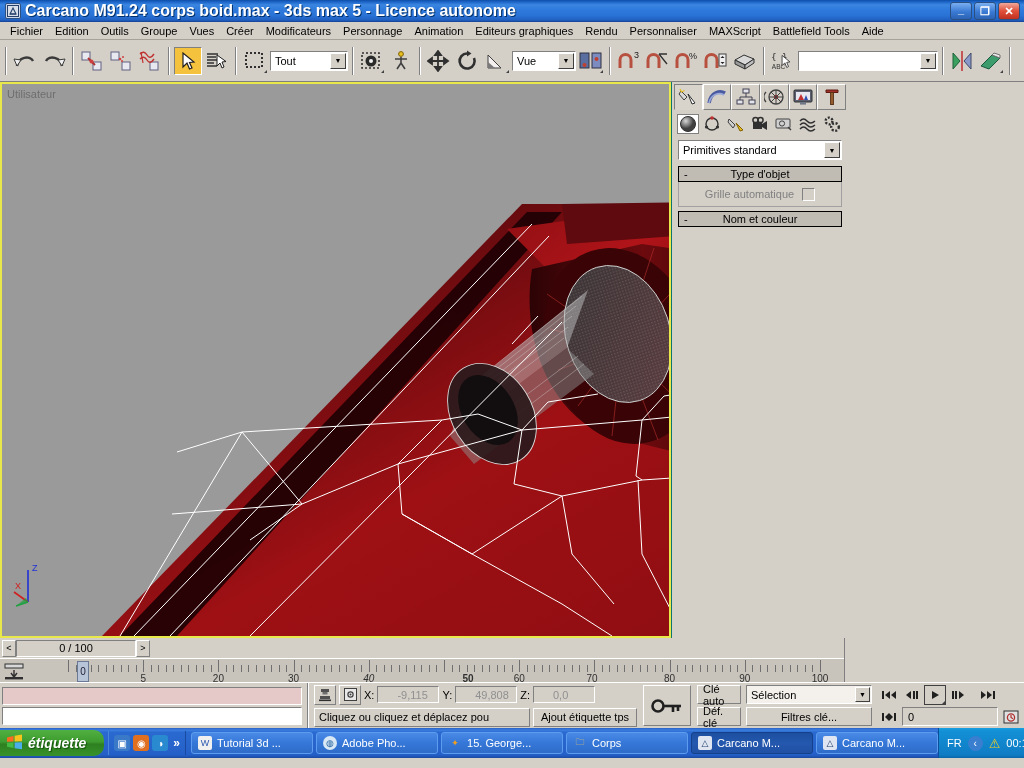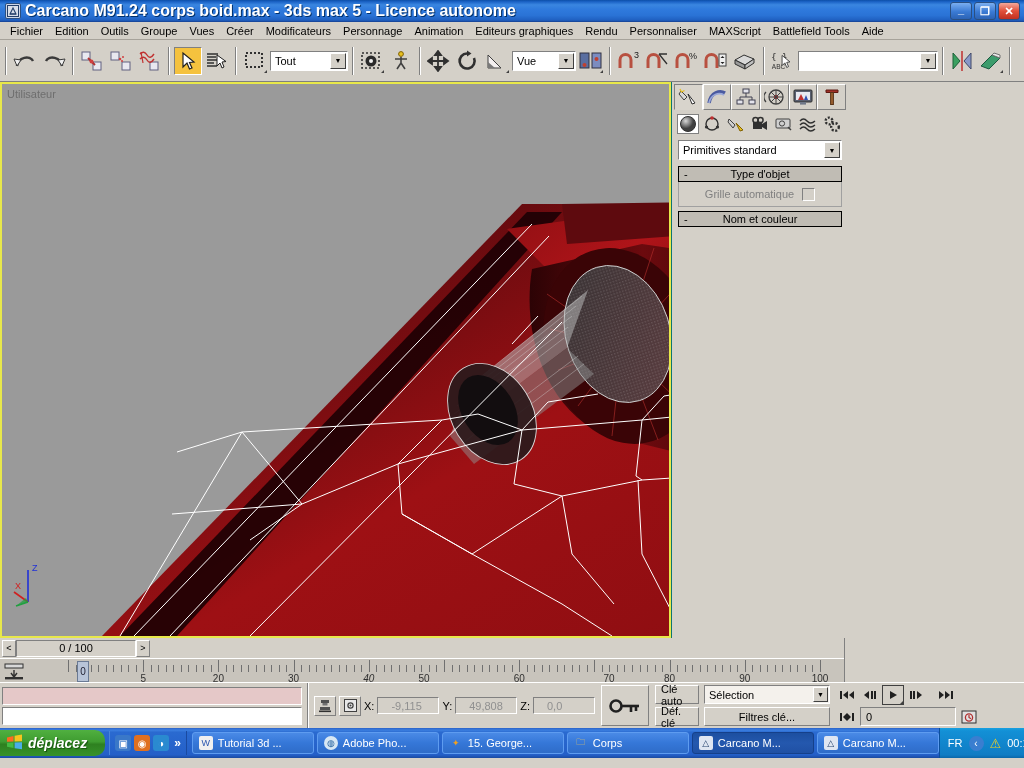--- a/index.html
+++ b/index.html
@@ -115,21 +115,21 @@
 
   
   #statusbar{ width:1024px;height:46px;background:#d4d0c8;display:flex;align-items:stretch;
     border-top:1px solid #fff;}
   .sbcol{ display:flex;flex-direction:column;justify-content:center;padding:2px;}
   .prompt1{ width:300px;height:18px;background:#e5c8c8;border:1px solid #808080;border-right-color:#fff;border-bottom-color:#fff;}
   .prompt2{ width:300px;height:18px;background:#fff;border:1px solid #808080;border-right-color:#fff;border-bottom-color:#fff;}
   .coordrow{ display:flex;align-items:center;gap:3px;}
   .cooLbl{ font-size:11px;}
   .cooFld{ width:62px;height:17px;background:#d4d0c8;border:1px solid #808080;border-right-color:#fff;border-bottom-color:#fff;
-    font-size:11px;color:#909090;display:flex;align-items:center;padding-left:13px;}
+    font-size:11px;color:#909090;display:flex;align-items:center;padding-left:19px;}
   .sbtn{ background:#d4d0c8;border:1px solid #fff;border-right-color:#808080;border-bottom-color:#808080;
     display:flex;align-items:center;justify-content:center;font-size:11px;height:19px;padding:0 5px;}
   .sbtn.toggle{ width:22px;height:20px;padding:0;}
   .keybig{ width:48px;height:42px;background:#d4d0c8;border:1px solid #fff;border-right-color:#808080;border-bottom-color:#808080;
     display:flex;align-items:center;justify-content:center;}
   .animcombo{ width:126px;height:19px;background:#f4f1ec;border:1px solid #808080;border-right-color:#fff;border-bottom-color:#fff;
     display:flex;align-items:center;padding-left:4px;font-size:11px;position:relative;}
   .animcombo .arrow{ position:absolute;right:1px;top:1px;width:15px;height:15px;background:#d4d0c8;
     border:1px solid #fff;border-right-color:#404040;border-bottom-color:#404040;
     display:flex;align-items:center;justify-content:center;font-size:7px;}
@@ -740,21 +740,21 @@
           <div class="tick" style="left: 348.32px; height: 7px;"></div>
           <div class="tick" style="left: 355.84px; height: 7px;"></div>
           <div class="tick" style="left: 363.36px; height: 7px;"></div>
           <div class="tick" style="left: 370.88px; height: 7px;"></div>
           <div class="tick" style="left: 378.4px; height: 7px;"></div>
           <div class="tick" style="left: 385.92px; height: 7px;"></div>
           <div class="tick" style="left: 393.44px; height: 7px;"></div>
           <div class="tick" style="left: 400.96px; height: 7px;"></div>
           <div class="tick" style="left: 408.48px; height: 7px;"></div>
           <div class="tick" style="left: 416px; height: 12px;"></div>
-          <div class="tlab" style="left: 396px;">50</div>
+          <div class="tlab" style="left: 440px; font-weight: bold;">50</div>
           <div class="tick" style="left: 423.52px; height: 7px;"></div>
           <div class="tick" style="left: 431.04px; height: 7px;"></div>
           <div class="tick" style="left: 438.56px; height: 7px;"></div>
           <div class="tick" style="left: 446.08px; height: 7px;"></div>
           <div class="tick" style="left: 453.6px; height: 7px;"></div>
           <div class="tick" style="left: 461.12px; height: 7px;"></div>
           <div class="tick" style="left: 468.64px; height: 7px;"></div>
           <div class="tick" style="left: 476.16px; height: 7px;"></div>
           <div class="tick" style="left: 483.68px; height: 7px;"></div>
           <div class="tick" style="left: 491.2px; height: 12px;"></div>
@@ -762,21 +762,21 @@
           <div class="tick" style="left: 498.72px; height: 7px;"></div>
           <div class="tick" style="left: 506.24px; height: 7px;"></div>
           <div class="tick" style="left: 513.76px; height: 7px;"></div>
           <div class="tick" style="left: 521.28px; height: 7px;"></div>
           <div class="tick" style="left: 528.8px; height: 7px;"></div>
           <div class="tick" style="left: 536.32px; height: 7px;"></div>
           <div class="tick" style="left: 543.84px; height: 7px;"></div>
           <div class="tick" style="left: 551.36px; height: 7px;"></div>
           <div class="tick" style="left: 558.88px; height: 7px;"></div>
           <div class="tick" style="left: 566.4px; height: 12px;"></div>
-          <div class="tlab" style="left: 581px;">70</div>
+          <div class="tlab" style="left: 564px;">70</div>
           <div class="tick" style="left: 573.92px; height: 7px;"></div>
           <div class="tick" style="left: 581.44px; height: 7px;"></div>
           <div class="tick" style="left: 588.96px; height: 7px;"></div>
           <div class="tick" style="left: 596.48px; height: 7px;"></div>
           <div class="tick" style="left: 604px; height: 7px;"></div>
           <div class="tick" style="left: 611.52px; height: 7px;"></div>
           <div class="tick" style="left: 619.04px; height: 7px;"></div>
           <div class="tick" style="left: 626.56px; height: 7px;"></div>
           <div class="tick" style="left: 634.08px; height: 7px;"></div>
           <div class="tick" style="left: 641.6px; height: 12px;"></div>
@@ -835,20 +835,24 @@
             <circle cx="7.5" cy="7.5" r="1" fill="#404040"></circle>
           </svg>
       </div>
       <span class="cooLbl">X:</span>
       <div class="cooFld">-9,115</div>
       <span class="cooLbl">Y:</span>
       <div class="cooFld">49,808</div>
       <span class="cooLbl">Z:</span>
       <div class="cooFld">0,0</div>
     </div>
+    <div class="coordrow">
+      <div class="sbtn" style="width:216px;justify-content:flex-start;padding-left:4px">Cliquez ou cliquez et déplacez pou</div>
+      <div class="sbtn" style="width:104px">Ajout étiquette tps</div>
+    </div>
   </div>
 
   <div class="sbcol" style="justify-content:center;padding-left:4px">
     <div class="keybig">
       <svg width="36" height="20" viewBox="0 0 36 20">
           <circle cx="9" cy="10" r="5.5" fill="none" stroke="#202020" stroke-width="2.6"></circle>
           <path d="M14 10 L32 10" stroke="#202020" stroke-width="2.6"></path>
           <path d="M24 10 L24 16 M29 10 L29 15" stroke="#202020" stroke-width="2.6"></path>
         </svg>
     </div>
@@ -930,21 +934,21 @@
 <div id="taskbar">
   <div id="startbtn">
     <span>
       <svg width="17" height="16" viewBox="0 0 17 16">
           <path d="M1 3.5 L7.5 2 L7.5 7.4 L1 7.8 Z" fill="#ff6a1f"></path>
           <path d="M8.6 1.8 L16 0.5 L16 7.2 L8.6 7.4 Z" fill="#f7c41e"></path>
           <path d="M1 8.8 L7.5 8.6 L7.5 14 L1 12.8 Z" fill="#44bb44"></path>
           <path d="M8.6 8.5 L16 8.3 L16 15.3 L8.6 14.2 Z" fill="#4aaee8"></path>
         </svg>
     </span>
-    <span>déplacez</span>
+    <span>étiquette</span>
   </div>
 
   <div id="qlaunch">
     <span class="qli" style="background:#3a78c8">▣</span>
     <span class="qli" style="background:#e07020">◉</span>
     <span class="qli" style="background:#2a8ad0">◑</span>
     <span style="color:#fff;font-weight:bold;font-size:12px;padding-left:2px">»</span>
   </div>
 
   <div id="tasks">

